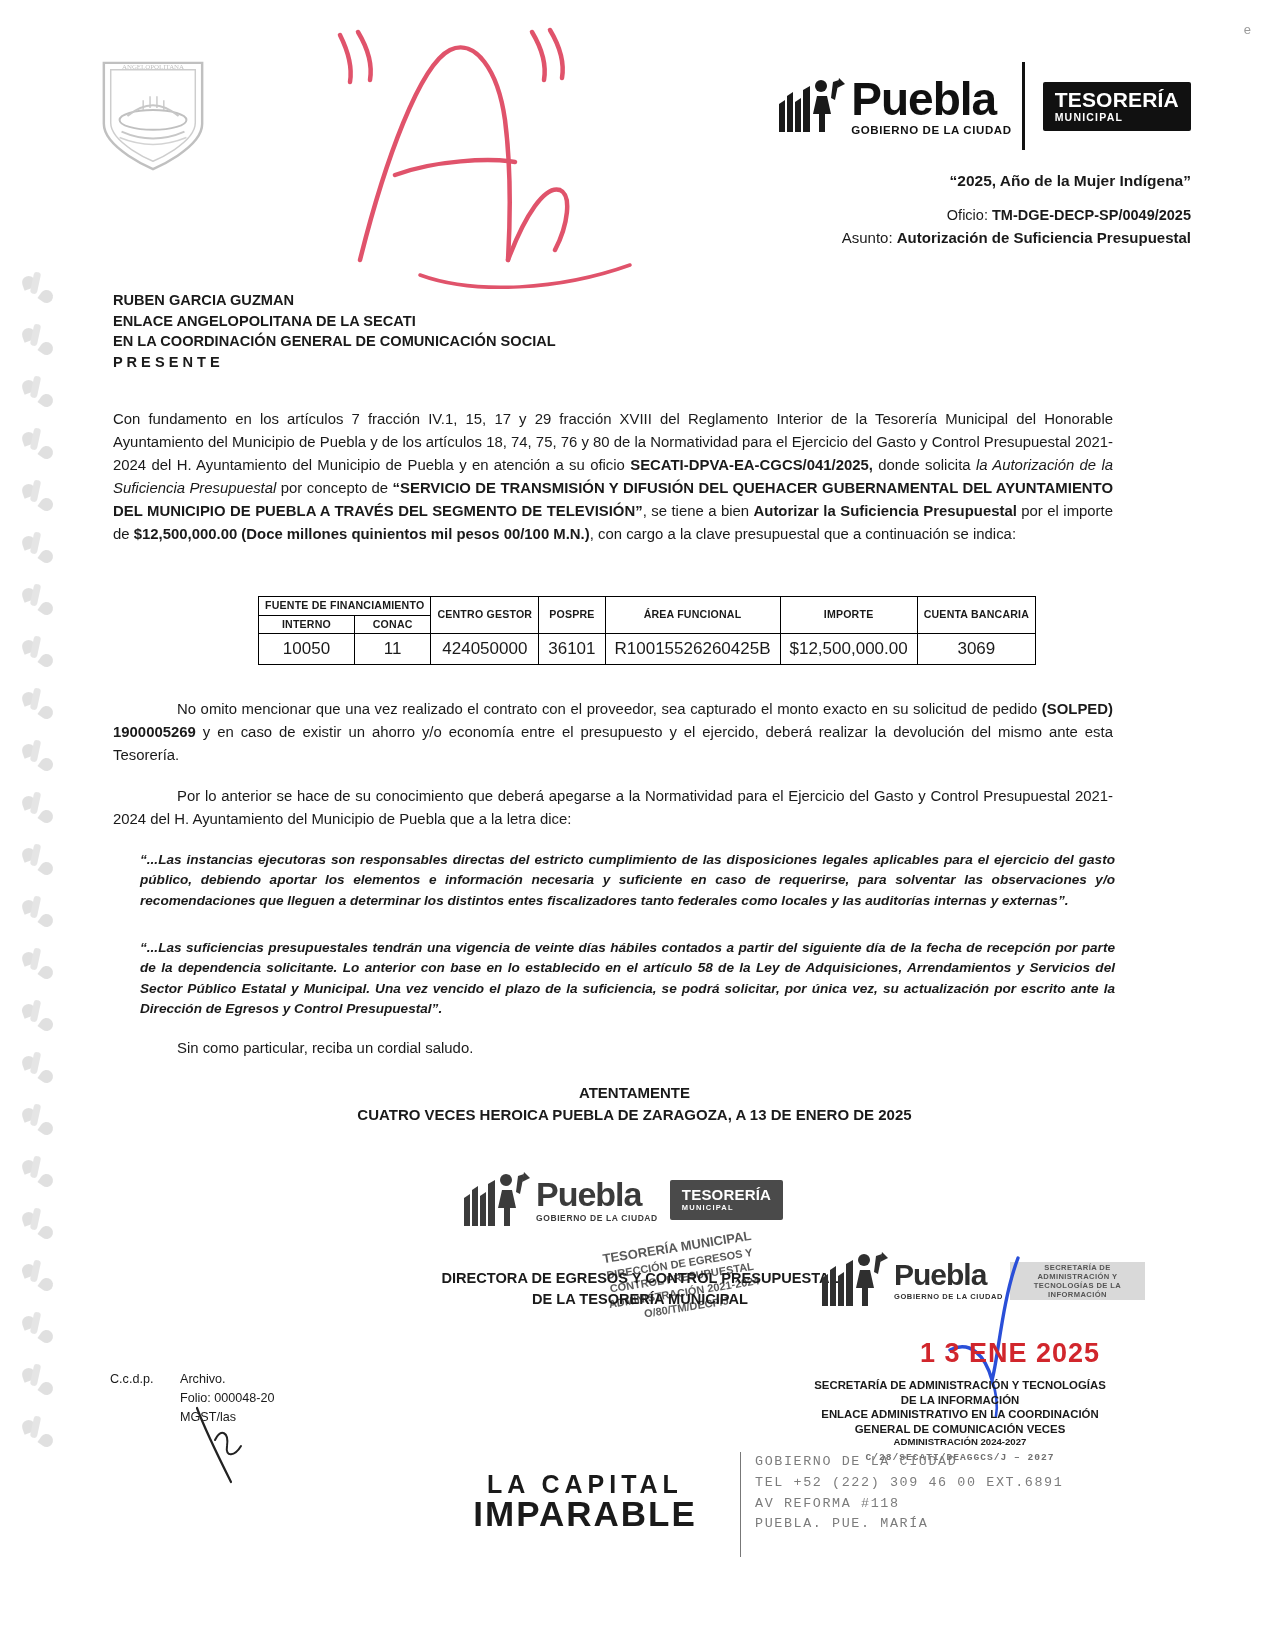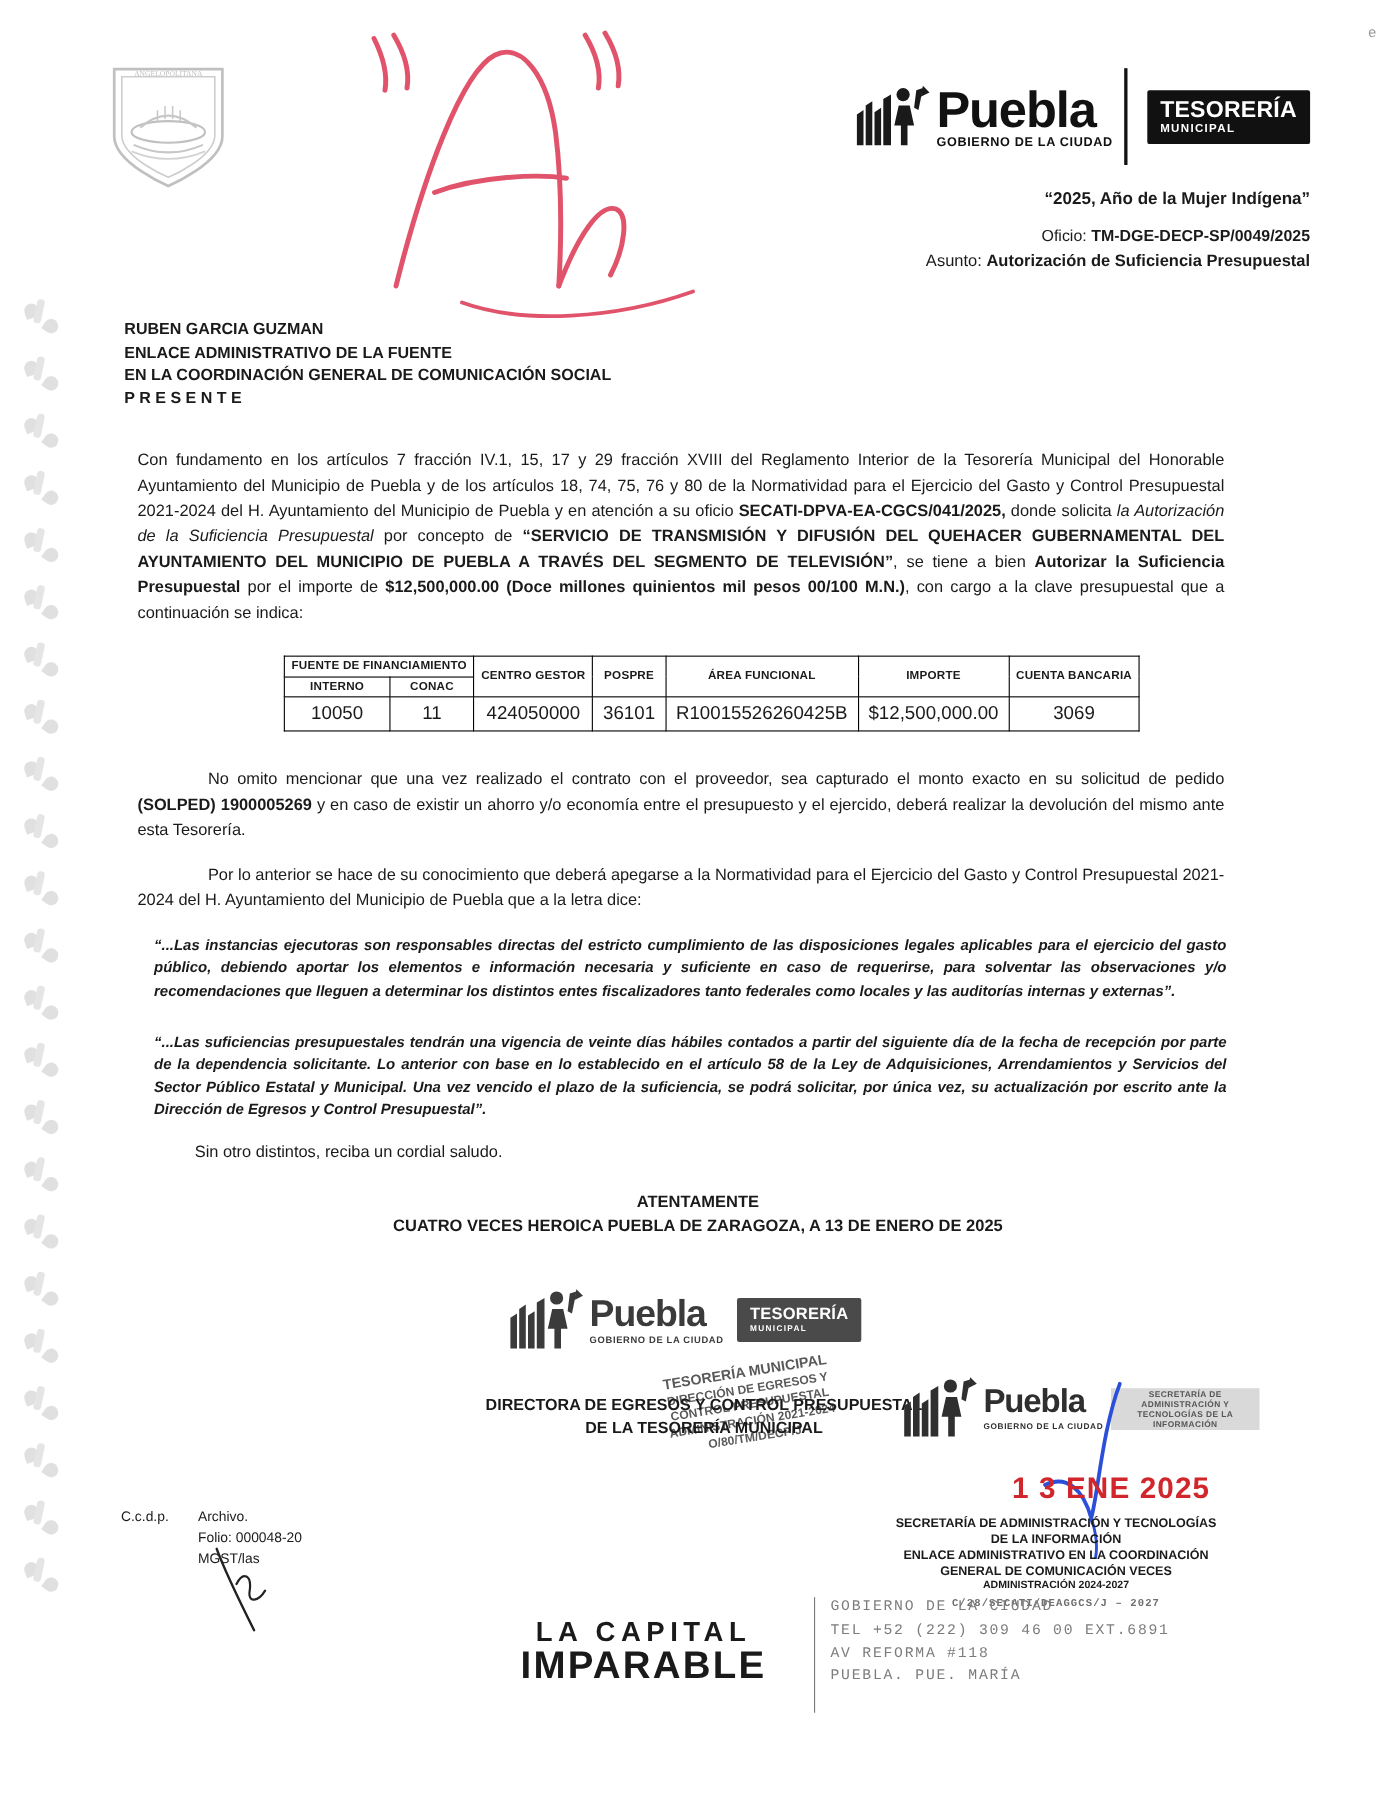--- a/index.html
+++ b/index.html
@@ -45,21 +45,21 @@
   .asunto{position:absolute;right:78px;top:229px;width:600px;text-align:right;font-size:15px;}
   .oficio b,.asunto b{font-weight:700;}
 
   
   .addressee{position:absolute;left:113px;top:290px;width:700px;font-size:14.6px;
              font-weight:700;line-height:1.42;}
 
   
   .body-text{position:absolute;left:113px;top:408px;width:1000px;font-size:14.9px;
              line-height:1.55;text-align:justify;}
-  .body-text p{margin:0 0 16px 12px;}
+  .body-text p{margin:0 0 16px 0;}
   .body-text b{font-weight:700;}
   .body-text i{font-style:italic;}
   .indent{text-indent:64px;}
 
   
   .tbl-wrap{position:absolute;left:258px;top:596px;}
   table.claves{border-collapse:collapse;font-size:12.2px;}
   table.claves td,table.claves th{border:1.6px solid #000;text-align:center;
         padding:3px 6px;font-weight:700;}
   table.claves th{font-size:10.6px;line-height:1.1;letter-spacing:.2px;}
@@ -267,21 +267,21 @@
     <span>Oficio:</span>
     <b>TM-DGE-DECP-SP/0049/2025</b>
   </div>
   <div class="asunto">
     <span>Asunto:</span>
     <b>Autorización de Suficiencia Presupuestal</b>
   </div>
 
   <div class="addressee">
     <div>RUBEN GARCIA GUZMAN</div>
-    <div>ENLACE ADMINISTRATIVO DE LA FUENTE</div>
+    <div>ENLACE ANGELOPOLITANA DE LA SECATI</div>
     <div>EN LA COORDINACIÓN GENERAL DE COMUNICACIÓN SOCIAL</div>
     <div>P R E S E N T E</div>
   </div>
 
   <div class="body-text" style="top:408px;width:1000px;">
     <p>
       <span>Con fundamento en los artículos 7 fracción IV.1, 15, 17 y 29 fracción XVIII del Reglamento Interior de la Tesorería Municipal del Honorable Ayuntamiento del Municipio de Puebla y de los artículos 18, 74, 75, 76 y 80 de la Normatividad para el Ejercicio del Gasto y Control Presupuestal 2021-2024 del H. Ayuntamiento del Municipio de Puebla y en atención a su oficio </span><b>SECATI-DPVA-EA-CGCS/041/2025,</b><span> donde solicita </span><i>la Autorización de la Suficiencia Presupuestal</i><span> por concepto de </span><b>“SERVICIO DE TRANSMISIÓN Y DIFUSIÓN DEL QUEHACER GUBERNAMENTAL DEL AYUNTAMIENTO DEL MUNICIPIO DE PUEBLA A TRAVÉS DEL SEGMENTO DE TELEVISIÓN”</b><span>, se tiene a bien </span><b>Autorizar la Suficiencia Presupuestal</b><span> por el importe de </span><b>$12,500,000.00 (Doce millones quinientos mil pesos 00/100 M.N.)</b><span>, con cargo a la clave presupuestal que a continuación se indica:</span>
     </p>
   </div>
 
@@ -320,21 +320,21 @@
   </div>
 
   <div class="body-text" style="top:785px;">
     <p class="indent">Por lo anterior se hace de su conocimiento que deberá apegarse a la Normatividad para el Ejercicio del Gasto y Control Presupuestal 2021-2024 del H. Ayuntamiento del Municipio de Puebla que a la letra dice:</p>
   </div>
 
   <div class="quote" style="top:850px;">“...Las instancias ejecutoras son responsables directas del estricto cumplimiento de las disposiciones legales aplicables para el ejercicio del gasto público, debiendo aportar los elementos e información necesaria y suficiente en caso de requerirse, para solventar las observaciones y/o recomendaciones que lleguen a determinar los distintos entes fiscalizadores tanto federales como locales y las auditorías internas y externas”.</div>
   <div class="quote" style="top:938px;">“...Las suficiencias presupuestales tendrán una vigencia de veinte días hábiles contados a partir del siguiente día de la fecha de recepción por parte de la dependencia solicitante. Lo anterior con base en lo establecido en el artículo 58 de la Ley de Adquisiciones, Arrendamientos y Servicios del Sector Público Estatal y Municipal. Una vez vencido el plazo de la suficiencia, se podrá solicitar, por única vez, su actualización por escrito ante la Dirección de Egresos y Control Presupuestal”.</div>
 
   <div class="closing">
-    <span style="display:inline-block;text-indent:64px;">Sin otro distintos, reciba un cordial saludo.</span>
+    <span style="display:inline-block;text-indent:64px;">Sin como particular, reciba un cordial saludo.</span>
   </div>
 
   <div class="atentamente">
     <div>ATENTAMENTE</div>
     <div>CUATRO VECES HEROICA PUEBLA DE ZARAGOZA, A 13 DE ENERO DE 2025</div>
   </div>
 
   <div class="stamp-tesoreria">
     <div class="logo-row">
       <div class="glyphs">

